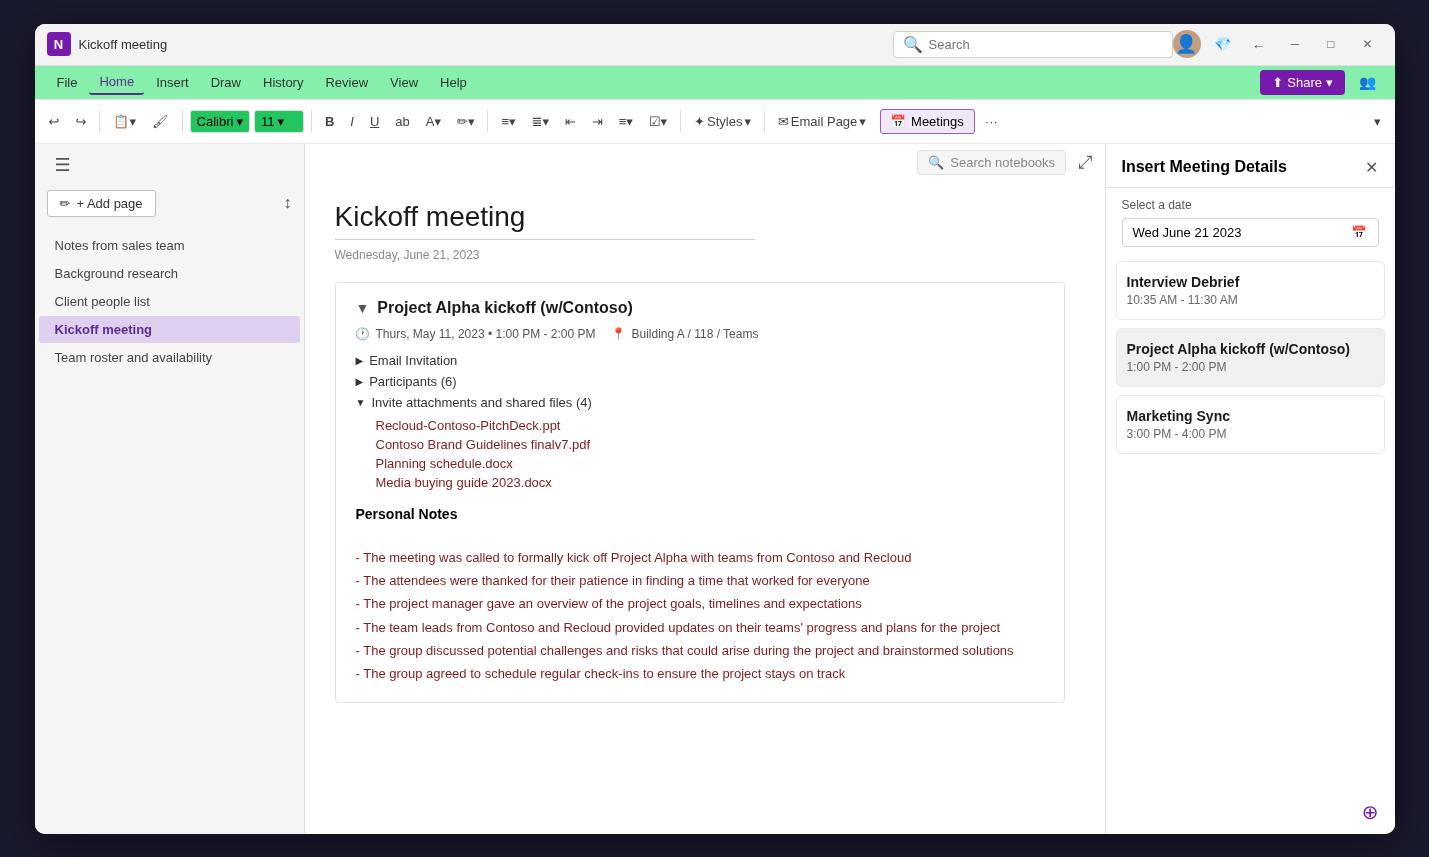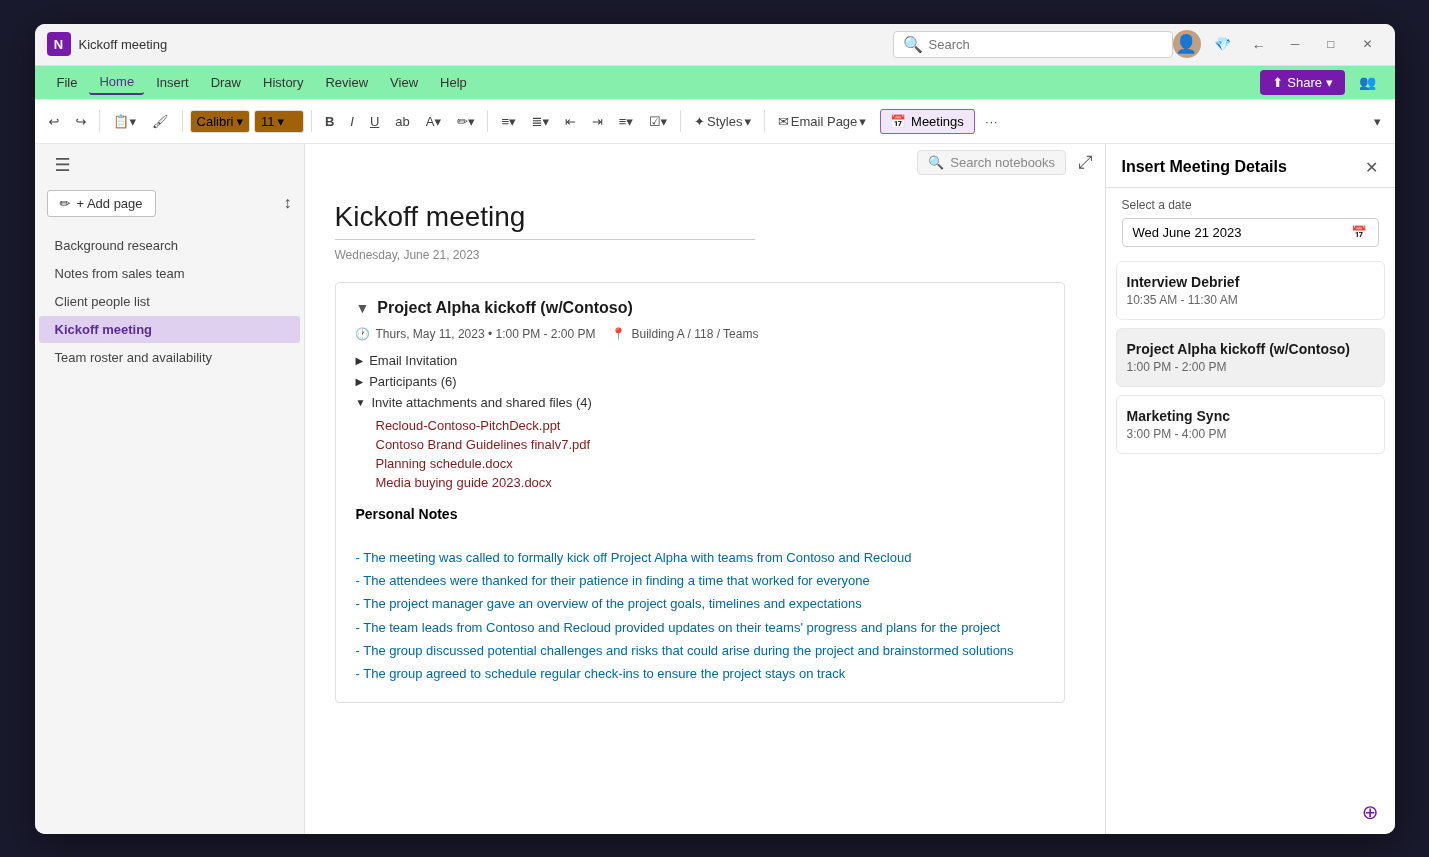--- a/index.html
+++ b/index.html
@@ -96,21 +96,21 @@
     .toolbar-btn {
       padding: 3px 6px;
       border: none; background: transparent;
       cursor: pointer; font-size: 13px; color: #444;
       border-radius: 3px; display: flex; align-items: center; gap: 2px;
     }
     .toolbar-divider { width: 1px; height: 22px; background: #ddd; margin: 0 3px; }
     .toolbar-dropdown {
       display: flex; align-items: center; gap: 3px;
       padding: 3px 6px; border: 1px solid #ddd; border-radius: 3px;
-      background: #a16207; font-size: 13px; cursor: pointer;
+      background: #22c55e; font-size: 13px; cursor: pointer;
     }
     .toolbar-meetings-btn {
       display: flex; align-items: center; gap: 4px;
       padding: 4px 10px; border: 1px solid #c0c0c0; border-radius: 3px;
       background: #fff; font-size: 13px; cursor: pointer;
       margin-left: 4px; font-weight: 500;
     }
     .toolbar-meetings-btn.active { background: #f0e8f8; border-color: #9b59b6; }
     .toolbar-share-btn {
       display: flex; align-items: center; gap: 4px;
@@ -220,21 +220,21 @@
     .collapsible-row .chevron { font-size: 10px; }
 
     .attachments-section { margin-top: 8px; margin-left: 20px; }
     .attachment-link {
       display: block; color: #7f1d1d; font-size: 13px;
       text-decoration: none; margin-bottom: 4px;
     }
 
     .personal-notes-section { margin-top: 16px; }
     .personal-notes-title { font-size: 14px; font-weight: 600; margin-bottom: 24px; }
-    .notes-list { font-size: 13px; color: #0369a1; line-height: 1.8; }
+    .notes-list { font-size: 13px; color: #7f1d1d; line-height: 1.8; }
     .notes-list-item::before { content: '- '; }
 
     
     .right-panel {
       width: 290px;
       background: #fff;
       border-left: 1px solid #e0e0e0;
       display: flex;
       flex-direction: column;
       flex-shrink: 0;
@@ -377,22 +377,22 @@
         <span class="hamburger">☰</span>
       </div>
       <div class="sidebar-header">
         <div class="add-page-btn">
           <span>✏</span>
           <span>+ Add page</span>
         </div>
         <span class="sidebar-sort-icon">↕</span>
       </div>
       <div class="sidebar-nav">
+        <div class="sidebar-nav-item">Notes from sales team</div>
         <div class="sidebar-nav-item">Background research</div>
-        <div class="sidebar-nav-item">Notes from sales team</div>
         <div class="sidebar-nav-item">Client people list</div>
         <div class="sidebar-nav-item active">Kickoff meeting</div>
         <div class="sidebar-nav-item">Team roster and availability</div>
       </div>
     </div>
 
     <div class="main-content">
       <div class="content-toolbar">
         <div></div>
         <div style="display:flex;gap:12px;align-items:center;">

